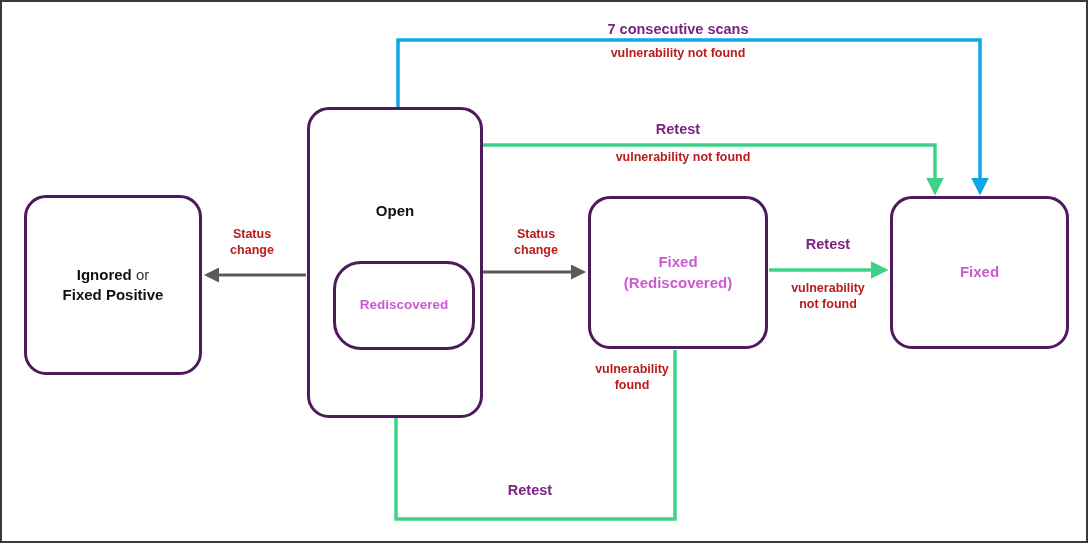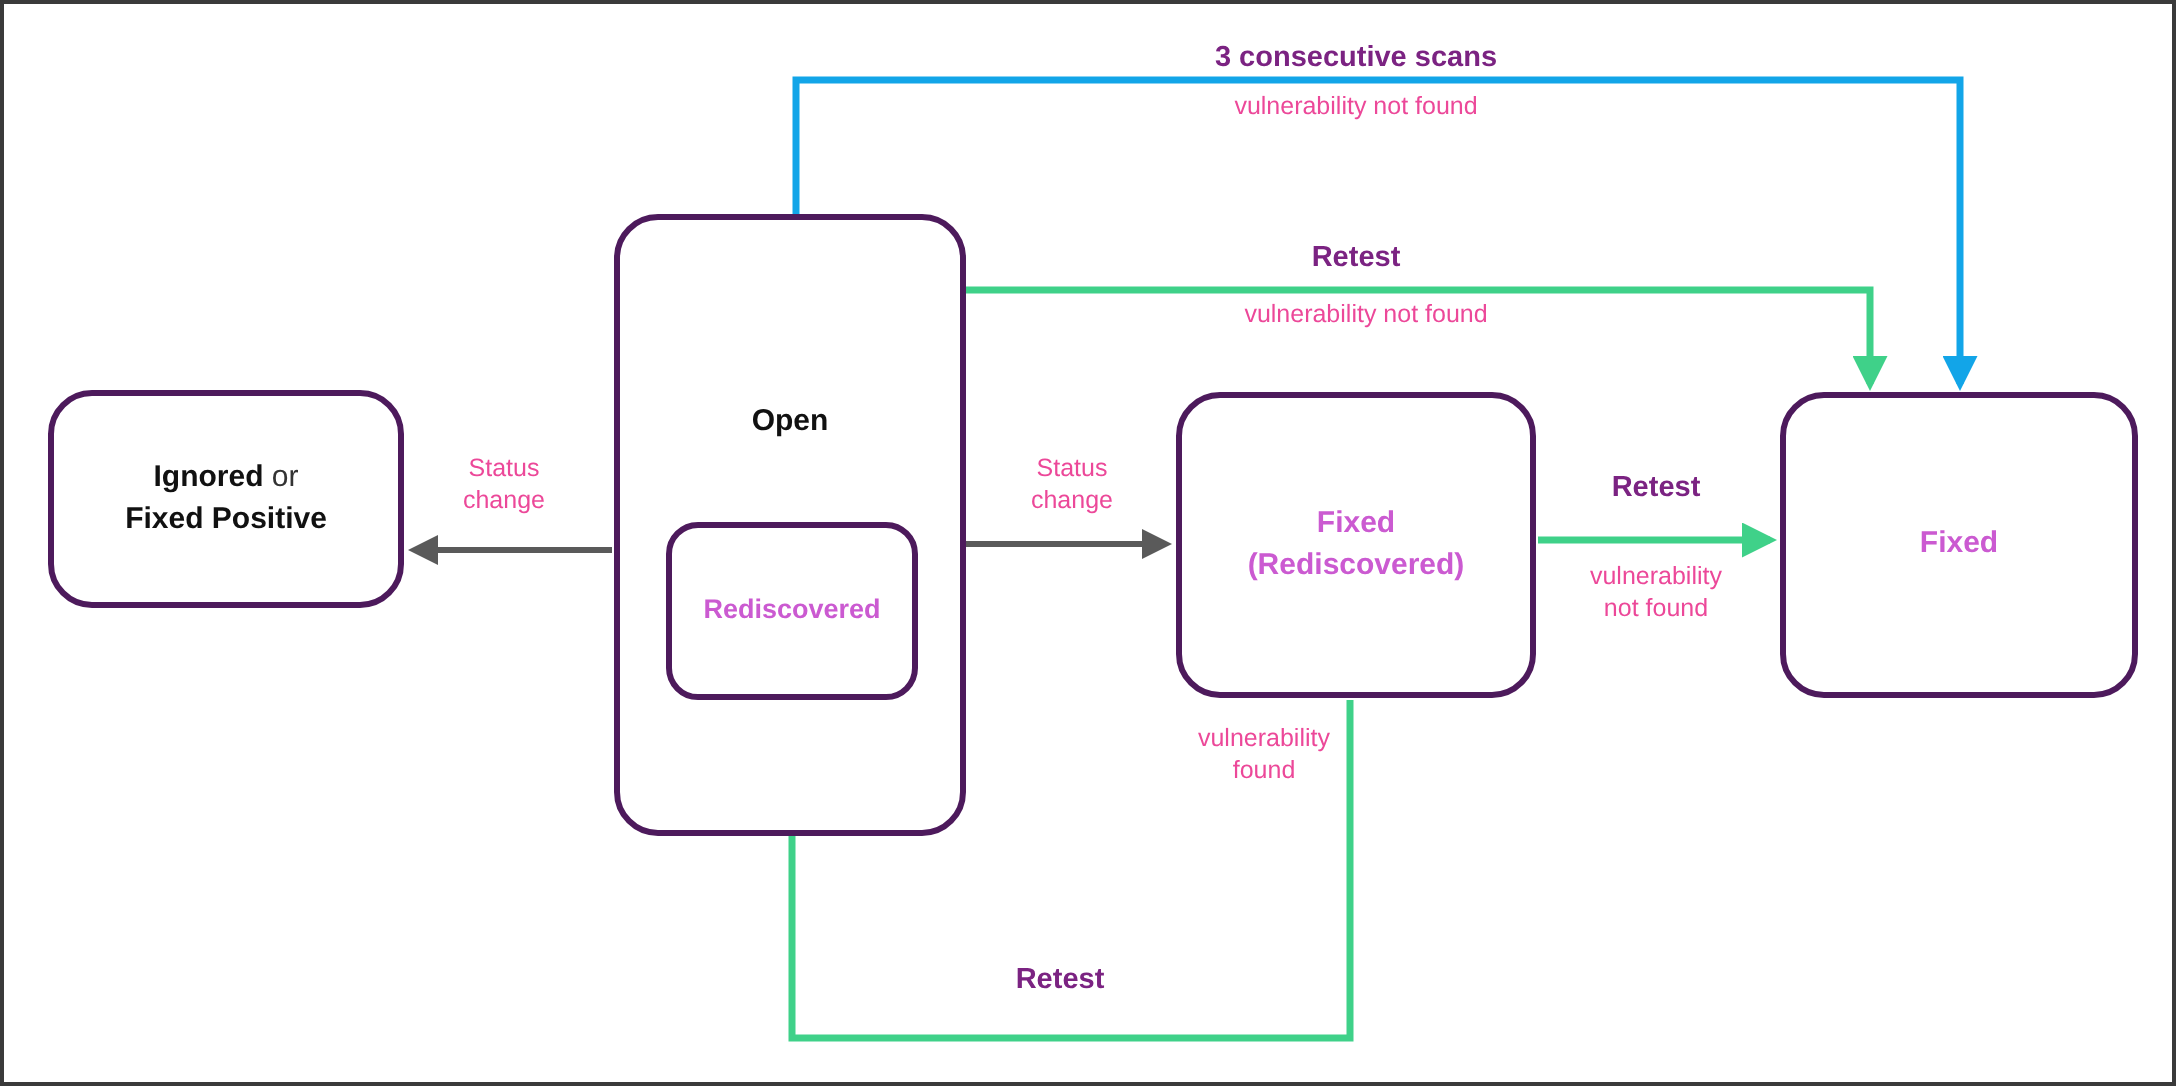--- a/index.html
+++ b/index.html
@@ -69,22 +69,22 @@
     white-space: pre-line;
     pointer-events: none;
   }
   .edge-title {
     font-size: 14.5px;
     font-weight: bold;
     color: #7b2382;
   }
   .edge-sub {
     font-size: 12.5px;
-    font-weight: normal;
-    color: #ec4899;
+    font-weight: bold;
+    color: #b91c1c;
   }
 </style>
 </head>
 <body>
 
 <div id="canvas">
 
   <svg class="layer" viewBox="0 0 1088 543" xmlns="http://www.w3.org/2000/svg">
     <defs>
       <marker id="arrow-green" viewBox="0 0 10 10" refX="8" refY="5" markerWidth="5" markerHeight="5" orient="auto-start-reverse">
@@ -104,47 +104,47 @@
 
     <path d="M 304 273 L 205 273" fill="none" stroke="#5a5a5a" stroke-width="3" marker-end="url(#arrow-gray)"></path>
 
     <path d="M 481 270 L 581 270" fill="none" stroke="#5a5a5a" stroke-width="3" marker-end="url(#arrow-gray)"></path>
 
     <path d="M 767 268 L 883 268" fill="none" stroke="#3fd189" stroke-width="3.5" marker-end="url(#arrow-green)"></path>
 
     <path d="M 673 348 L 673 517 L 394 517 L 394 352" fill="none" stroke="#3fd189" stroke-width="3.5" marker-end="url(#arrow-green)"></path>
   </svg>
 
-  <div class="node" id="node-ignored" style="left:22px; top:193px; width:178px; height:109px;">
+  <div class="node" id="node-ignored" style="left:22px; top:193px; width:178px; height:180px;">
     <div class="node-label">
       <span>Ignored</span><span class="label-normal"> or</span><br>
       <span>Fixed Positive</span>
     </div>
   </div>
 
   <div class="node" id="node-open" style="left:305px; top:105px; width:176px; height:311px;">
     <div class="node-label">Open</div>
   </div>
 
-  <div class="node" id="node-rediscovered" style="left:331px; top:259px; width:126px; height:89px; border-radius:16px;">
+  <div class="node" id="node-rediscovered" style="left:331px; top:259px; width:142px; height:89px; border-radius:28px;">
     <div class="node-label magenta-sm">Rediscovered</div>
   </div>
 
   <div class="node" id="node-fixed-unconfirmed" style="left:586px; top:194px; width:180px; height:153px;">
     <div class="node-label magenta">
       <span>Fixed</span><br>
       <span>(Rediscovered)</span>
     </div>
   </div>
 
   <div class="node" id="node-fixed" style="left:888px; top:194px; width:179px; height:153px;">
     <div class="node-label magenta">Fixed</div>
   </div>
 
-  <div class="edge-label edge-title" style="left:556px; top:18px; width:240px;">3 consecutive scans</div>
+  <div class="edge-label edge-title" style="left:556px; top:18px; width:240px;">7 consecutive scans</div>
   <div class="edge-label edge-sub" style="left:556px; top:43px; width:240px;">vulnerability not found</div>
 
   <div class="edge-label edge-title" style="left:576px; top:118px; width:200px;">Retest</div>
   <div class="edge-label edge-sub" style="left:576px; top:147px; width:210px;">vulnerability not found</div>
 
   <div class="edge-label edge-sub" style="left:204px; top:224px; width:92px;">Status
 change</div>
 
   <div class="edge-label edge-sub" style="left:488px; top:224px; width:92px;">Status
 change</div>

